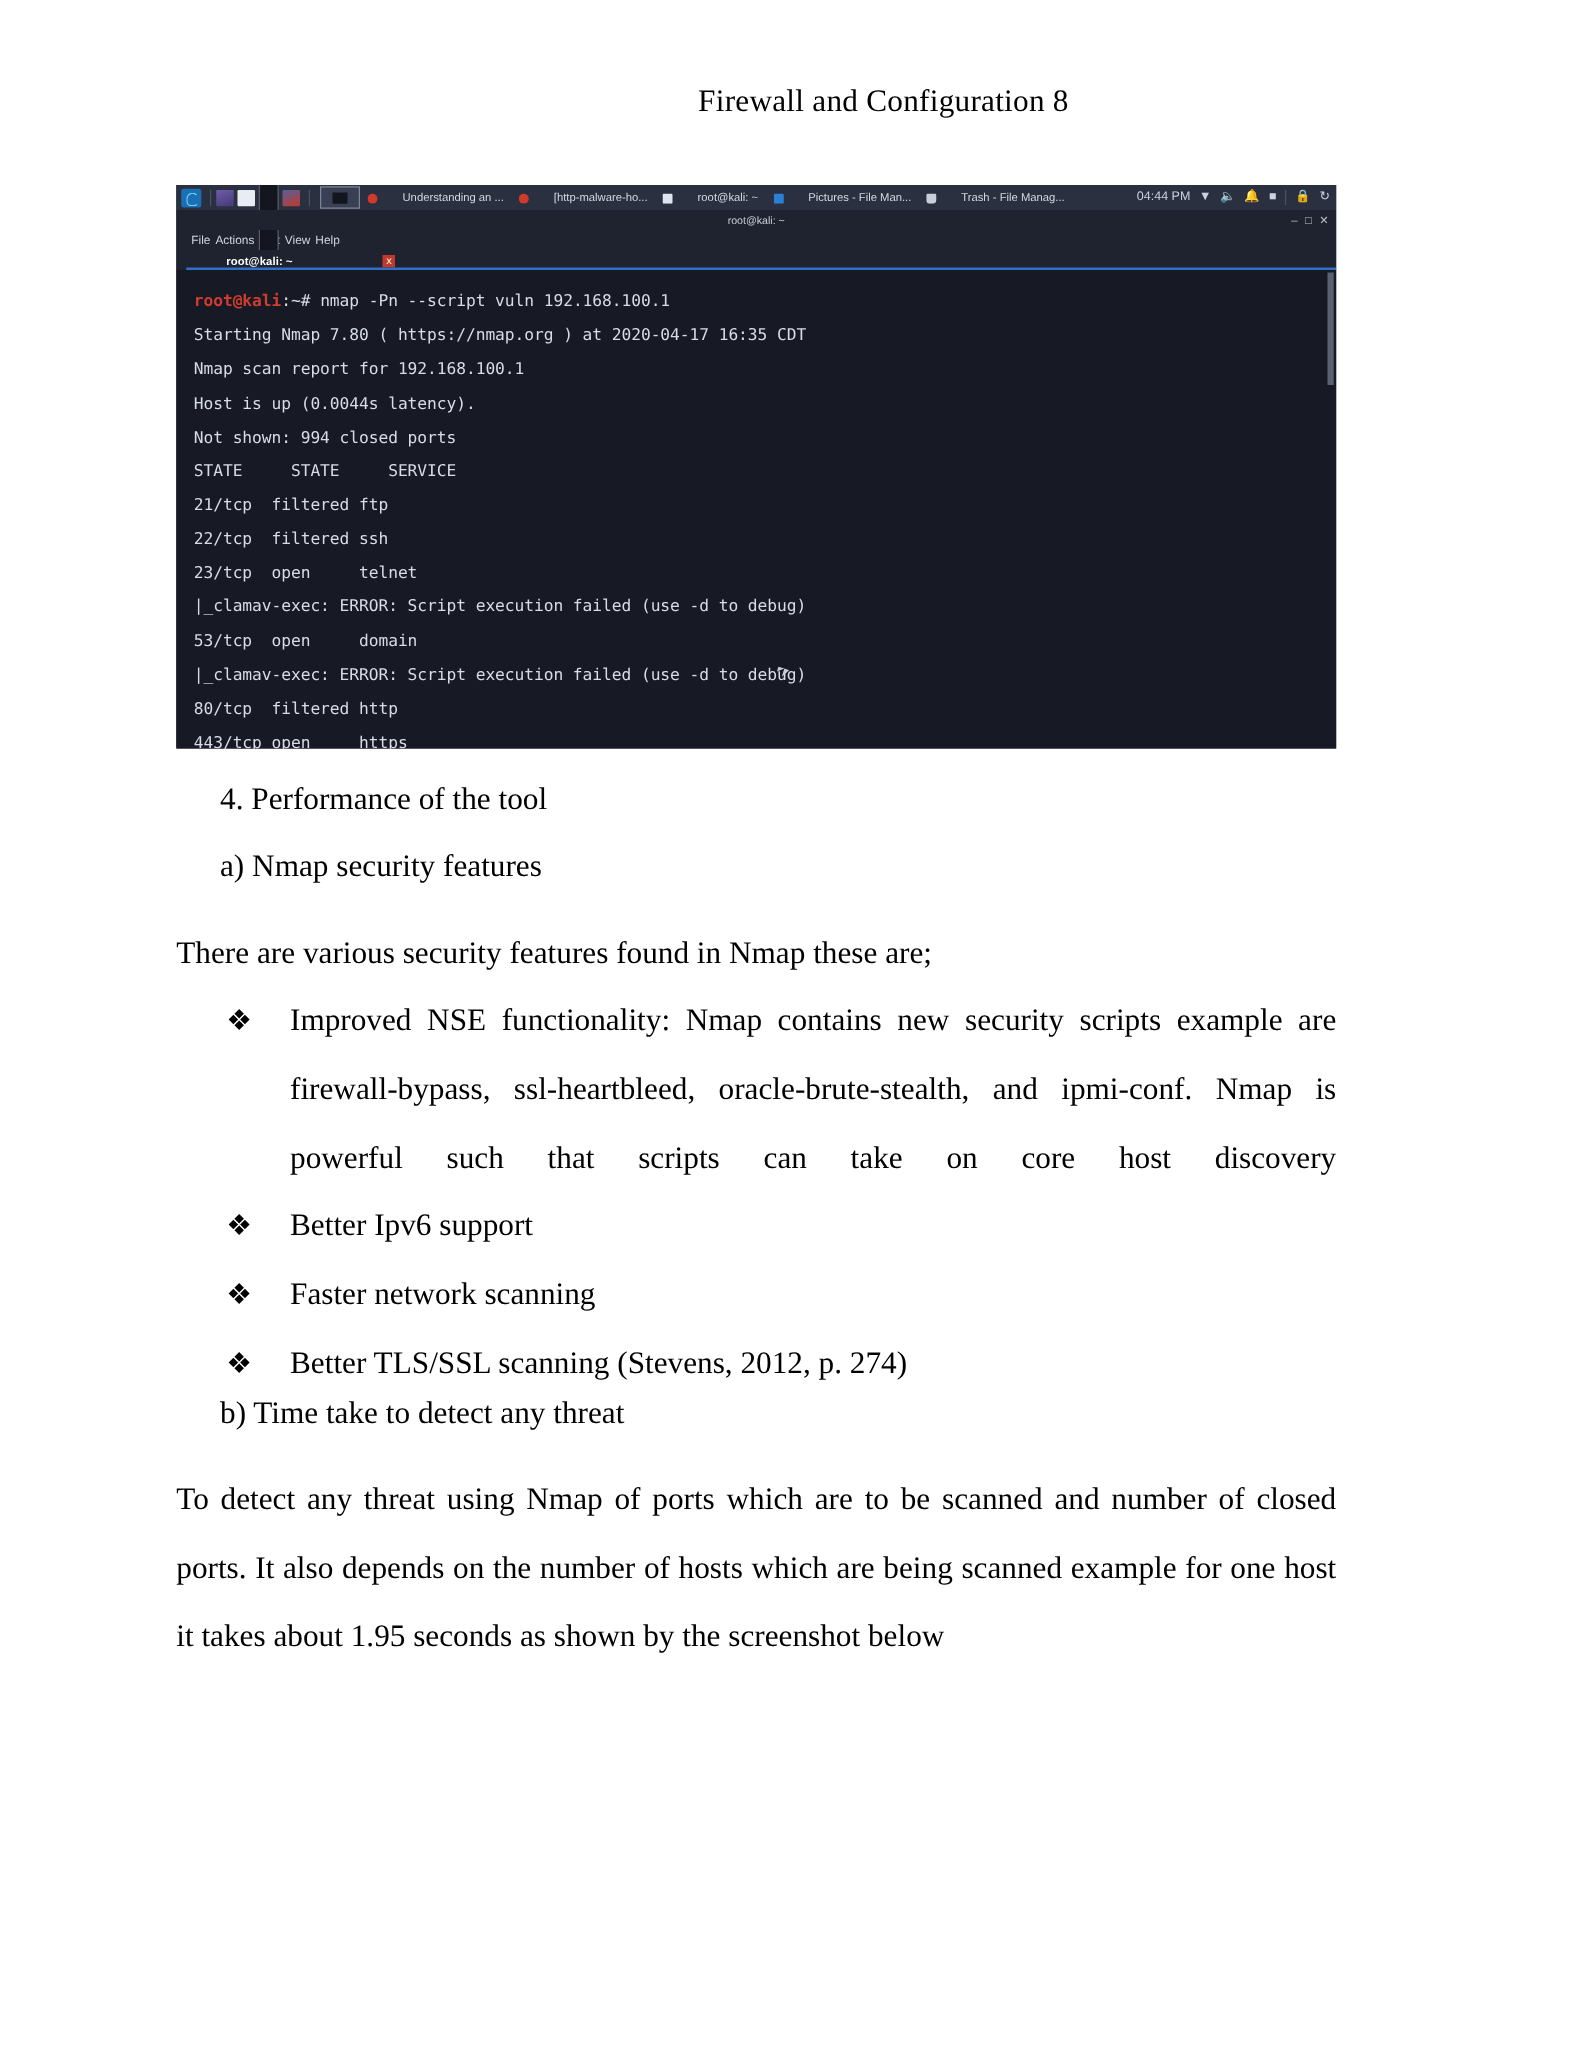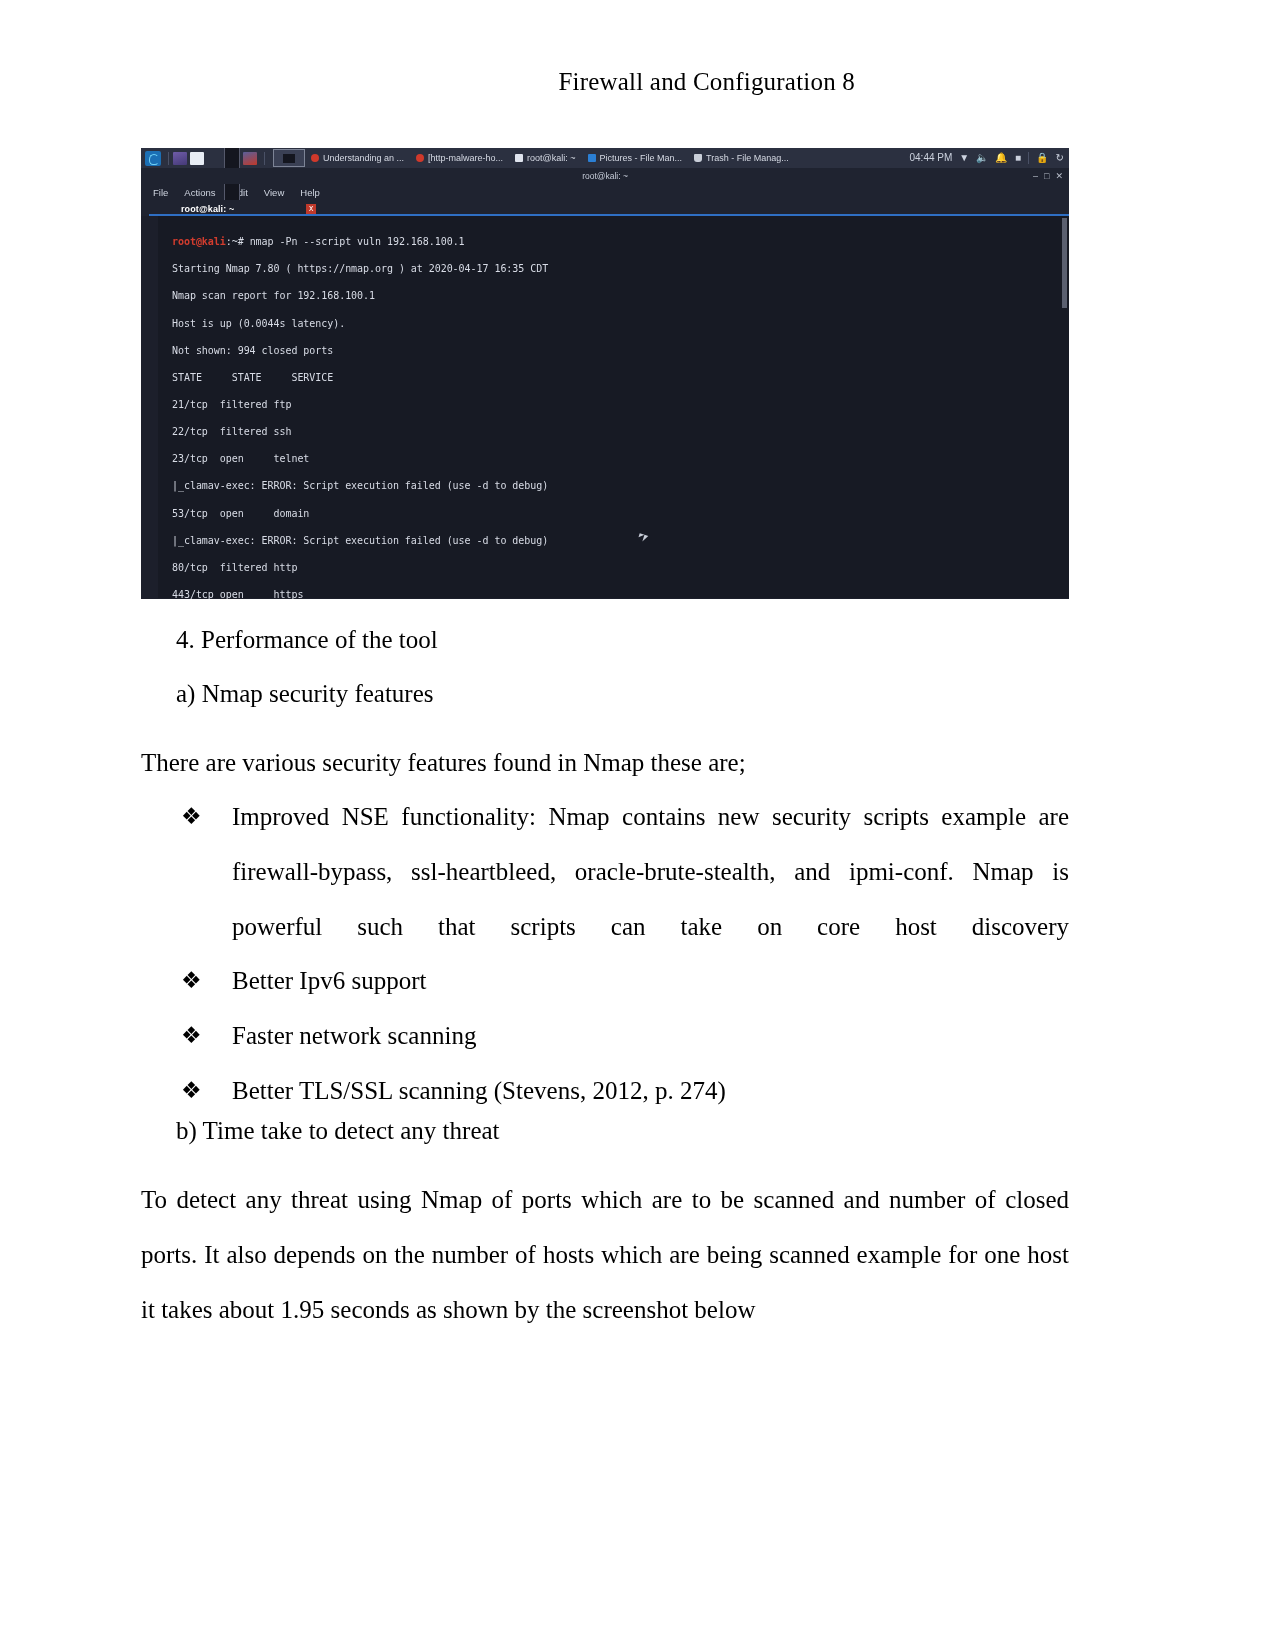--- a/index.html
+++ b/index.html
@@ -98,22 +98,22 @@
     background: #3a4054;
     display: flex; align-items: center; justify-content: center;
     margin: 0 6px 0 4px;
     flex: none;
   }
   .tb-active i {
     display: block; width: 12px; height: 9px;
     background: #14161f;
   }
   .tb-win {
-    display: flex; align-items: center;
-    gap: 4px;
+    display: flex; align-items: flex-end;
+    gap: 20px;
     margin-right: 12px;
     white-space: nowrap;
     max-width: 120px;
     overflow: hidden;
   }
   .tb-win .dot {
     width: 8px; height: 8px; border-radius: 50%;
     flex: none;
   }
   .tb-win .dot.ff { background: #d0392b; }
@@ -153,21 +153,21 @@
     position: absolute;
     right: 6px; top: 2px;
     display: flex; gap: 6px;
     font-size: 9px; line-height: 12px;
     color: #b7bdc9;
   }
 
   
   .menubar {
     display: flex;
-    gap: 16px;
+    gap: 4px;
     padding: 3px 12px 2px;
     background: #1f2330;
     font-family: "Liberation Sans", sans-serif;
     font-size: 9.5px;
     color: #cfd5e0;
   }
 
   
   .tabstrip {
     display: flex;
@@ -198,28 +198,27 @@
     left: 8px; right: 0; bottom: 0;
     height: 2px;
     background: #2f6fc4;
   }
 
   
   .term {
     position: relative;
     background: #171a24;
     color: #d8dce6;
-    font-size: 10px;
+    font-size: 13px;
     line-height: 9.05px;
     padding: 3px 0 0 14px;
     height: 382px;
     box-sizing: border-box;
     white-space: pre;
     letter-spacing: -0.05px;
-    margin-left: 17px;
   }
   .term .ln { display: block; }
   .term .prompt { color: #d23c2e; font-weight: bold; }
   .term .host { color: #d8dce6; }
   .scrollbar {
     position: absolute;
     right: 2px; top: 2px;
     width: 5px; height: 378px;
     background: #171a24;
   }

